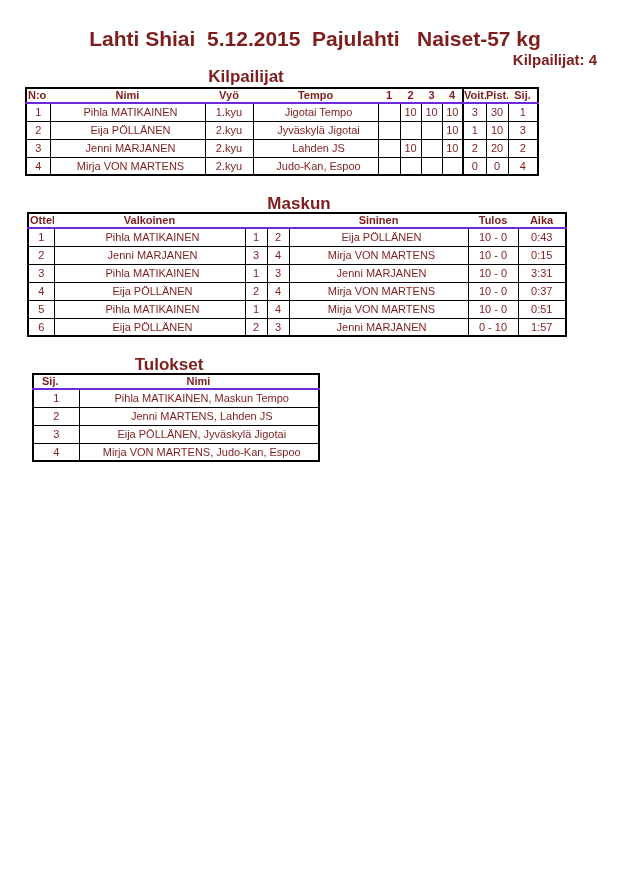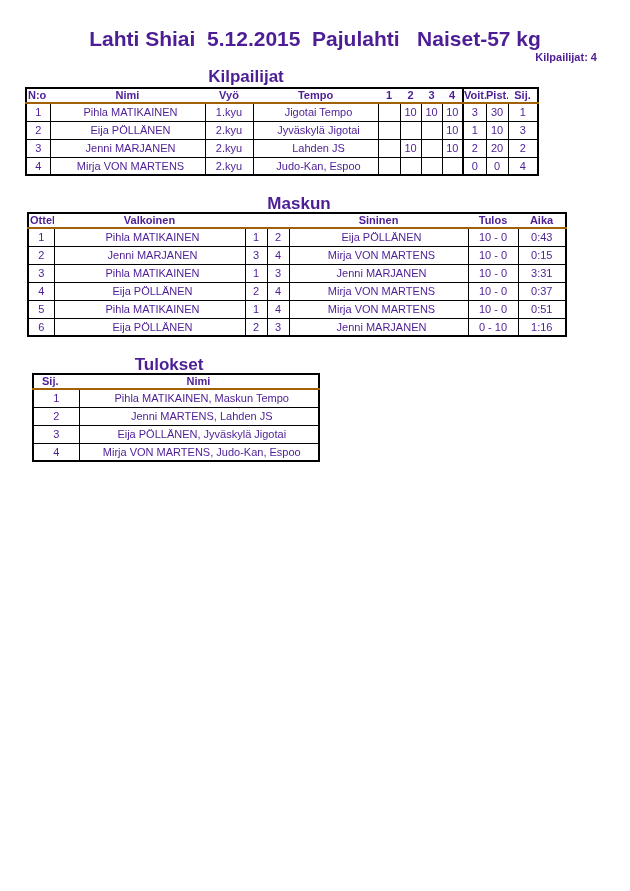--- a/index.html
+++ b/index.html
@@ -1,44 +1,44 @@
 <!DOCTYPE html>
 <html><head>
 <meta charset="utf-8">
 <style>
   html,body{margin:0;padding:0;background:#fff;}
   .page{
     position:relative;width:630px;height:891px;background:#ffffff;
-    font-family:"Liberation Sans", sans-serif;color:#4c1d95;overflow:hidden;text-decoration:underline;
+    font-family:"Liberation Sans", sans-serif;color:#7f1d1d;overflow:hidden;text-decoration:underline;
   }
   .doc-title{
     position:absolute;top:27px;left:0;width:630px;text-align:center;
     font-size:21px;font-weight:bold;white-space:pre;
   }
   .count-label{
-    position:absolute;top:51px;right:33px;font-size:11px;font-weight:bold;
+    position:absolute;top:51px;right:33px;font-size:15px;font-weight:bold;
   }
   .section-heading{
     position:absolute;transform:translateX(-50%);
     font-size:17px;font-weight:bold;white-space:nowrap;
   }
   #h-kilpailijat{top:67px;left:246px;}
   #h-ottelut{top:194px;left:299px;}
   #h-tulokset{top:355px;left:169px;text-align:center;}
 
   table.rep{
     position:absolute;border-collapse:collapse;table-layout:fixed;
     font-size:11px;background:#fff;border:2px solid #000;
   }
   table.rep th, table.rep td{
     padding:0;overflow:hidden;white-space:nowrap;font-weight:normal;
     line-height:1.1;
   }
   table.rep th{
-    font-weight:bold;border-bottom:2px solid #a16207;text-align:center;margin-top:40px;
+    font-weight:bold;border-bottom:2px solid #6d28d9;text-align:center;margin-top:40px;
   }
   table.rep td{border:1px solid #000;text-align:center;}
   tr.head-row{height:15px;}
   tr.data-row{height:18px;}
   .al{text-align:center;padding-left:6px !important;}
   .hl{text-align:left !important;padding-left:1px !important;}
   .hl8{text-align:left !important;padding-left:8px !important;}
   .thickL{border-left:2px solid #000 !important;}
 
   #tbl-kilpailijat{left:25px;top:87px;width:512px;}
@@ -205,21 +205,21 @@
       <td>10 - 0</td>
       <td>0:51</td>
     </tr>
     <tr class="data-row">
       <td>6</td>
       <td class="al">Eija PÖLLÄNEN</td>
       <td>2</td>
       <td>3</td>
       <td class="al">Jenni MARJANEN</td>
       <td>0 - 10</td>
-      <td>1:16</td>
+      <td>1:57</td>
     </tr>
   </tbody>
     </table>
 
   <div id="h-tulokset" class="section-heading">Tulokset</div>
 
   <table id="tbl-tulokset" class="rep">
     <colgroup>
       <col style="width:46px">
         <col style="width:240px">

